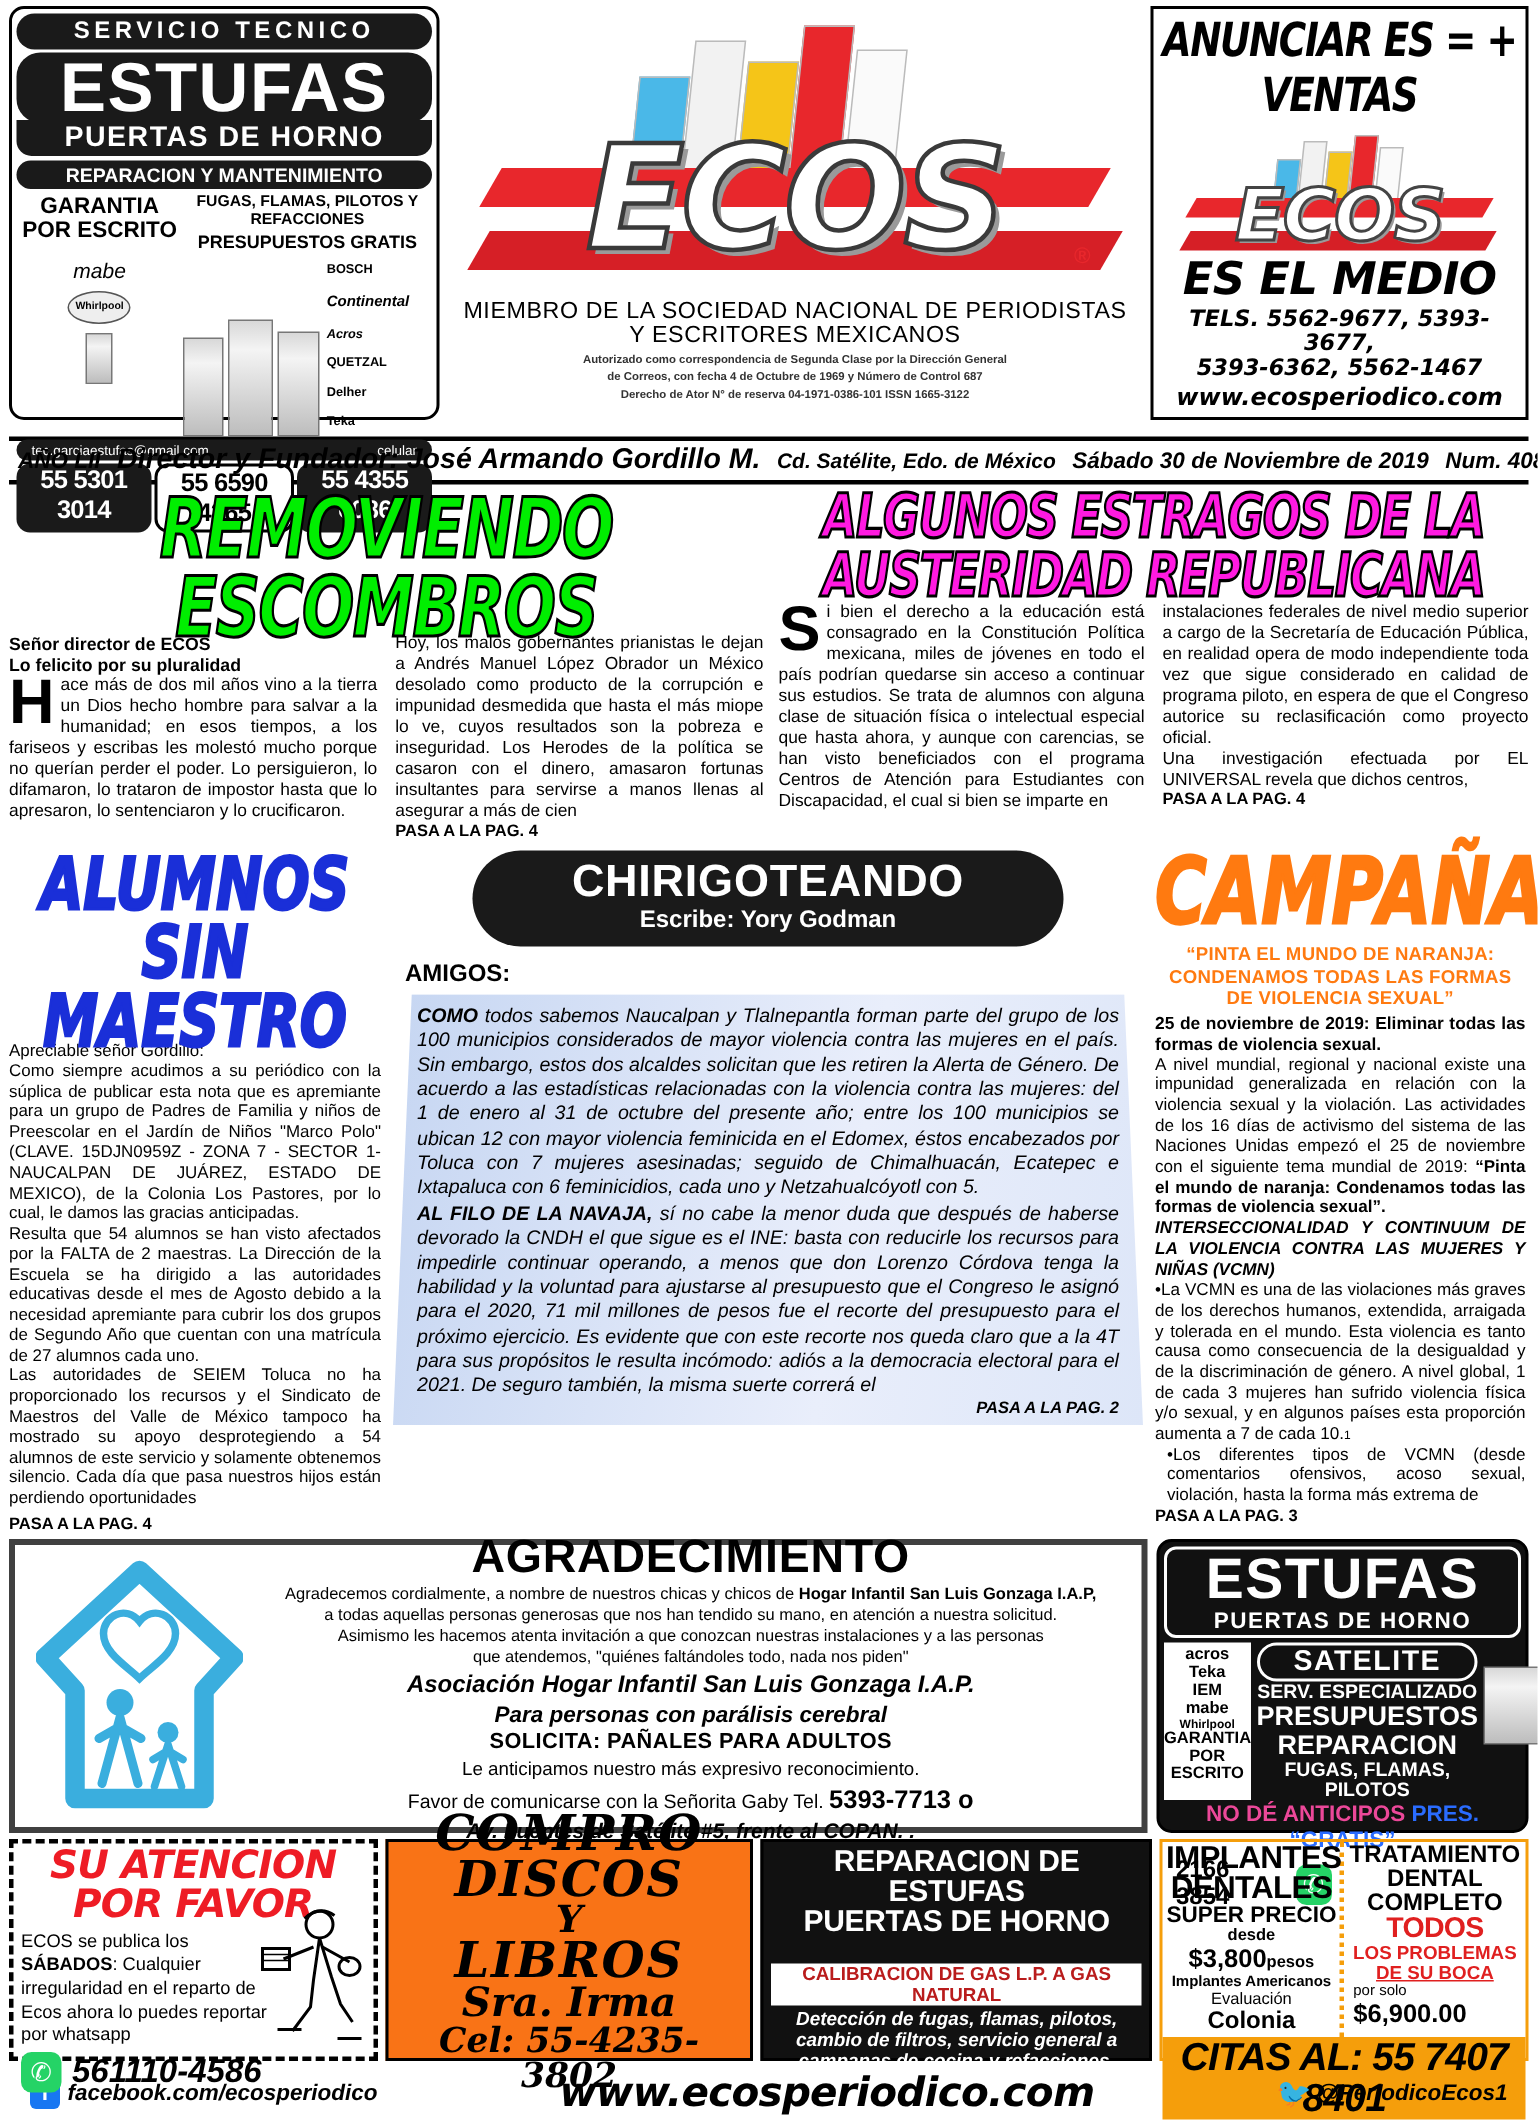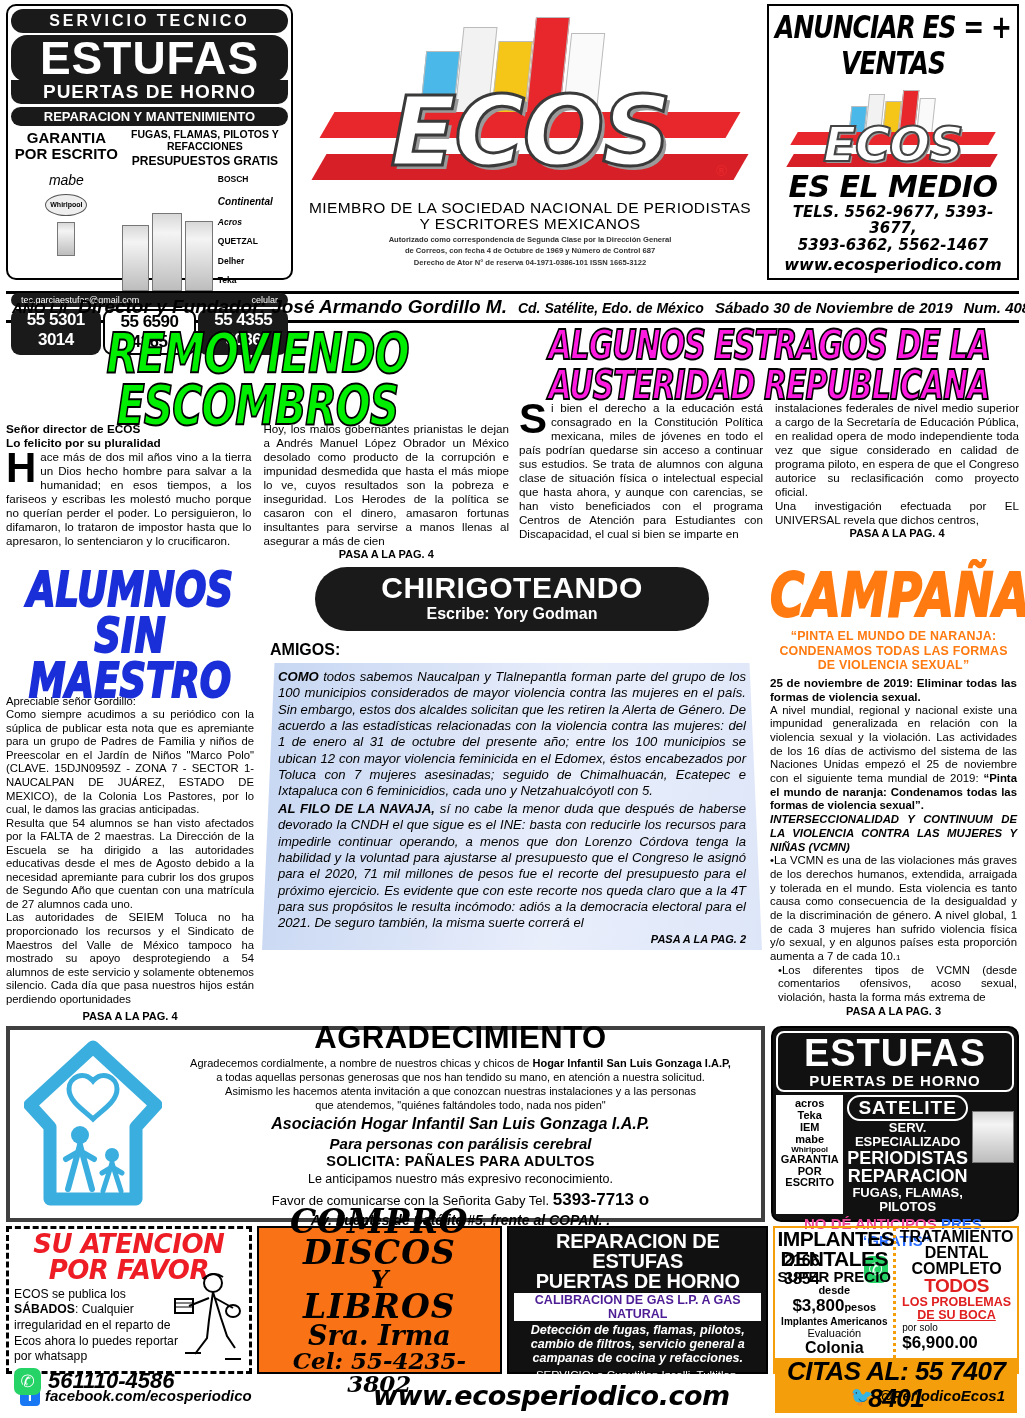--- a/index.html
+++ b/index.html
@@ -112,21 +112,21 @@
   .hl-green { color:#00ee00; font-size:41px; }
   .hl-magenta { color:#ff1ae0; font-size:30px; }
 
   .cols2 { display:flex; gap:12px; margin-top:17px; }
   .col { flex:1; font-size:11.6px; line-height:1.21; text-align:justify; hyphens:auto;}
   .col p { text-align:justify; }
   .kicker { font-weight:bold; font-size:11.8px; line-height:1.2;}
   .dropcap::first-letter {
     float:left; font-size:42px; line-height:0.78; font-weight:bold; padding-right:4px; padding-top:2px;
   }
-  .pasa { text-align:center; font-weight:bold; font-size:11px; }
+  .pasa { text-align:left; font-weight:bold; font-size:11px; }
 
   
   .mid-row { display:flex; gap:8px; margin-top:6px; height:455px; }
   .mc-left { width:248px; }
   .mc-center { width:500px; }
   .mc-right { width:247px; }
 
   .head-alumnos { font-family:"DejaVu Sans", sans-serif; color:#1a2fd8; font-weight:bold;
      font-style:italic; font-size:37px; line-height:0.95; text-align:center;
      -webkit-text-stroke:1.5px #1a2fd8; transform:scaleY(1.3); transform-origin:center top;
@@ -210,21 +210,21 @@
      display:flex; flex-direction:column; justify-content:center; padding:2px 4px;
      font-family:"DejaVu Serif", serif;}
   .cp-l { font-size:33px; font-weight:bold; font-style:italic; line-height:0.94; letter-spacing:1px;}
   .cp-y { font-size:25px; font-weight:bold; font-style:italic; line-height:0.94;}
   .cp-irma { font-size:27px; font-weight:bold; font-style:italic; line-height:1;}
   .cp-cel { font-size:23px; font-weight:bold; font-style:italic; line-height:1;}
 
   .ad-repar { width:266px; background:#111; color:#fff; border:2px solid #000;
      padding:3px 5px; text-align:center; }
   .rp-h { font-size:20px; font-weight:bold; line-height:1; letter-spacing:-0.2px;}
-  .rp-cal { background:#fff; color:#4c1d95; font-size:12.5px; font-weight:bold; margin-top:2px; padding:0 2px;}
+  .rp-cal { background:#fff; color:#b91c1c; font-size:12.5px; font-weight:bold; margin-top:18px; padding:0 2px;}
   .rp-d { font-size:12.6px; font-weight:bold; font-style:italic; line-height:1.1; margin-top:3px;}
   .rp-s { font-size:11.5px; line-height:1.12; margin-top:3px;}
   .rp-foot { display:flex; align-items:center; gap:6px; margin-top:3px;}
   .rp-nums { flex:1; font-size:23px; font-weight:bold; line-height:1.02; letter-spacing:2px;}
 
   .ad-dental { flex:1; border:2px solid #f59e0b; display:flex; flex-direction:column; }
   .dn-top { flex:1; display:flex; }
   .dn-l { width:50%; border-right:3px dotted #f59e0b; text-align:center; padding:1px 2px; position:relative;}
   .dn-r { width:50%; text-align:center; padding:1px 2px; position:relative;}
   .dn-impl { font-size:21px; font-weight:bold; line-height:0.95; letter-spacing:-0.5px;}
@@ -468,21 +468,21 @@
           <div>acros</div>
           <div>Teka</div>
           <div>IEM</div>
           <div>mabe</div>
           <div style="font-size:8px;">Whirlpool</div>
           <div class="e2-gar">GARANTIA POR ESCRITO</div>
         </div>
         <div class="e2-core">
           <div class="e2-sat">SATELITE</div>
           <div class="e2-l">SERV. ESPECIALIZADO</div>
-          <div class="e2-l big">PERIODISTAS</div>
+          <div class="e2-l big">PRESUPUESTOS</div>
           <div class="e2-l big">REPARACION</div>
           <div class="e2-l">FUGAS, FLAMAS, PILOTOS</div>
         </div>
         <div style="width:44px;">
           <div class="stove" style="width:42px;height:52px;margin-top:16px;"></div>
         </div>
       </div>
       <div class="e2-noant">
         <span class="red">NO DÉ ANTICIPOS</span>
         <span class="blue">PRES. “GRATIS”</span>

